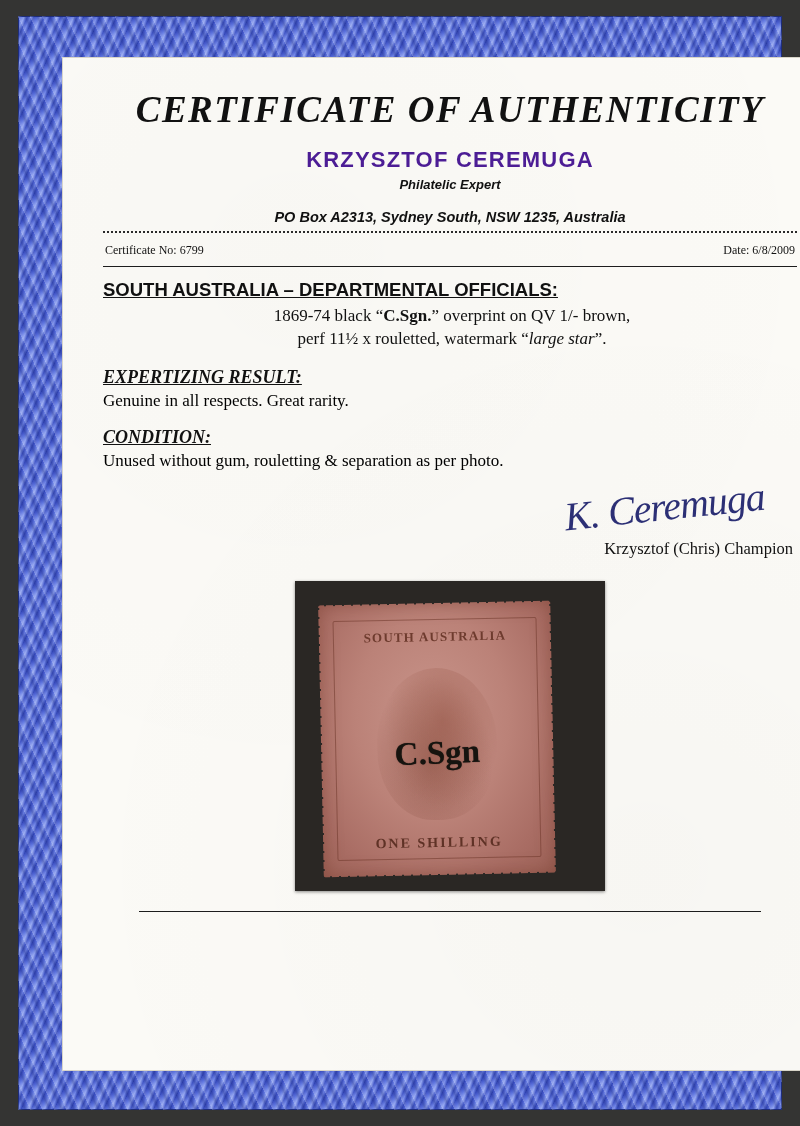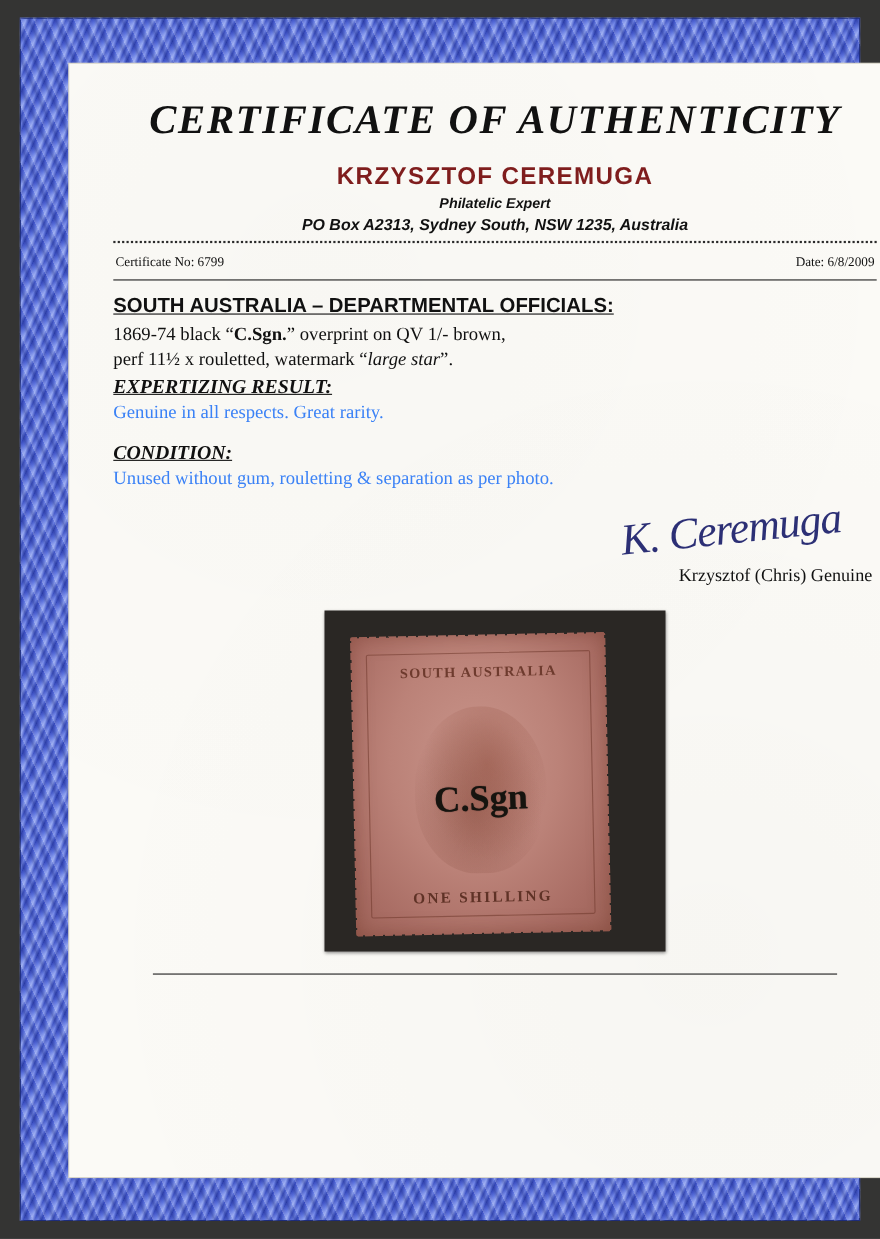--- a/index.html
+++ b/index.html
@@ -84,31 +84,31 @@
     margin: 4px 0 16px 0;
     white-space: nowrap;
   }
 
   .expert-name {
     text-align: center;
     font-family: "Liberation Sans", sans-serif;
     font-weight: bold;
     font-size: 22px;
     letter-spacing: 1.2px;
-    color: #7f1d1d;
+    color: #4c1d95;
     margin-bottom: 4px;
   }
   .expert-role {
     text-align: center;
     font-family: "Liberation Sans", sans-serif;
     font-style: italic;
     font-weight: bold;
     font-size: 13px;
     color: #111;
-    margin-bottom: 5px;
+    margin-bottom: 17px;
   }
   .expert-address {
     text-align: center;
     font-family: "Liberation Sans", sans-serif;
     font-style: italic;
     font-weight: bold;
     font-size: 14.5px;
     color: #111;
     margin-bottom: 2px;
   }
@@ -150,38 +150,39 @@
     margin: 0 0 4px 4px;
   }
   .line-issue .lbl { font-weight: bold; letter-spacing: .3px;}
   .line-issue .paren { font-weight: normal; margin-left: 12px; }
 
   .desc {
     font-family: "Liberation Serif", serif;
     font-size: 17px;
     line-height: 1.35;
     color: #111;
-    margin: 0 0 2px 4px;
+    margin: 0 0 16px 4px;
+    text-align: center;
   }
   .desc b { font-weight: bold; }
   .desc i { font-style: italic; }
 
   .section-label {
     font-family: "Liberation Serif", serif;
     font-style: italic;
     font-weight: bold;
     font-size: 18px;
     text-decoration: underline;
     color: #111;
     margin: 0 0 3px 4px;
   }
   .section-body {
     font-family: "Liberation Serif", serif;
     font-size: 17px;
-    color: #3b82f6;
+    color: #000000;
     margin: 0 0 16px 4px;
   }
 
   .sig-area {
     position: relative;
     height: 92px;
     margin-top: 2px;
   }
   .signature {
     position: absolute;
@@ -341,21 +342,21 @@
       </div>
 
       <div class="section-label">EXPERTIZING RESULT:</div>
       <div class="section-body">Genuine in all respects.  Great rarity.</div>
 
       <div class="section-label">CONDITION:</div>
       <div class="section-body">Unused without gum, rouletting &amp; separation as per photo.</div>
 
       <div class="sig-area">
         <div class="signature">K. Ceremuga</div>
-        <div class="sig-name">Krzysztof (Chris) Genuine</div>
+        <div class="sig-name">Krzysztof (Chris) Champion</div>
       </div>
 
       <div class="photo-wrap">
         <div class="photo">
           <div class="stamp">
             <div class="stamp-inner-frame"></div>
             <div class="stamp-top-text">SOUTH AUSTRALIA</div>
             <div class="queen"></div>
             <div class="overprint">C.Sgn</div>
             <div class="stamp-bottom-text">ONE SHILLING</div>

